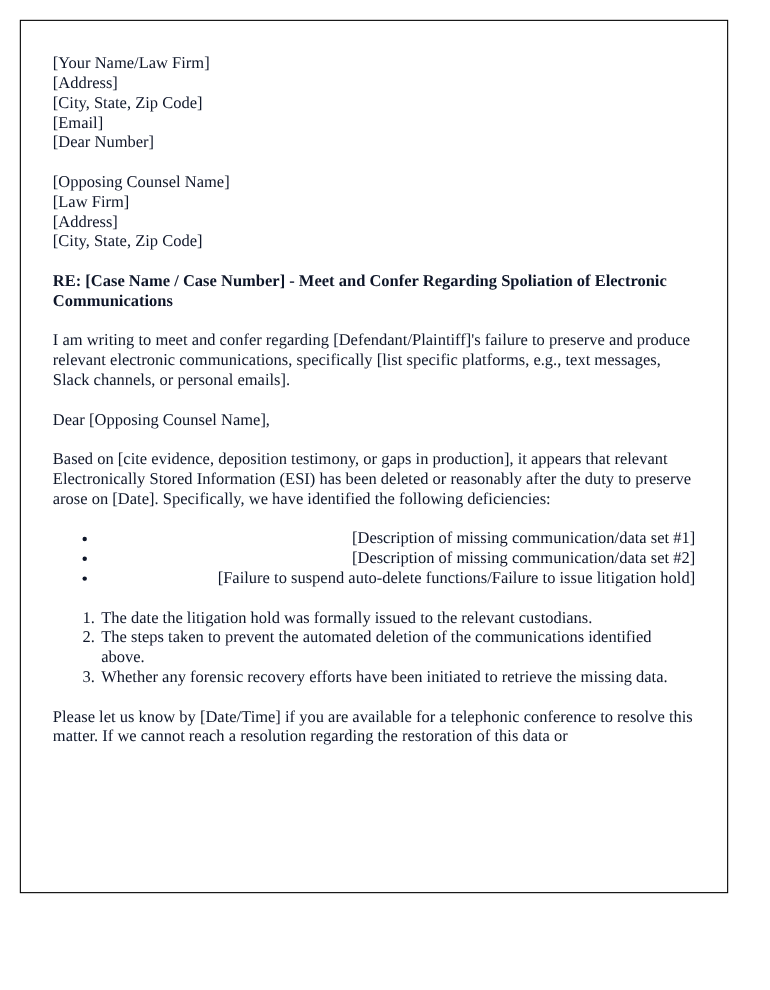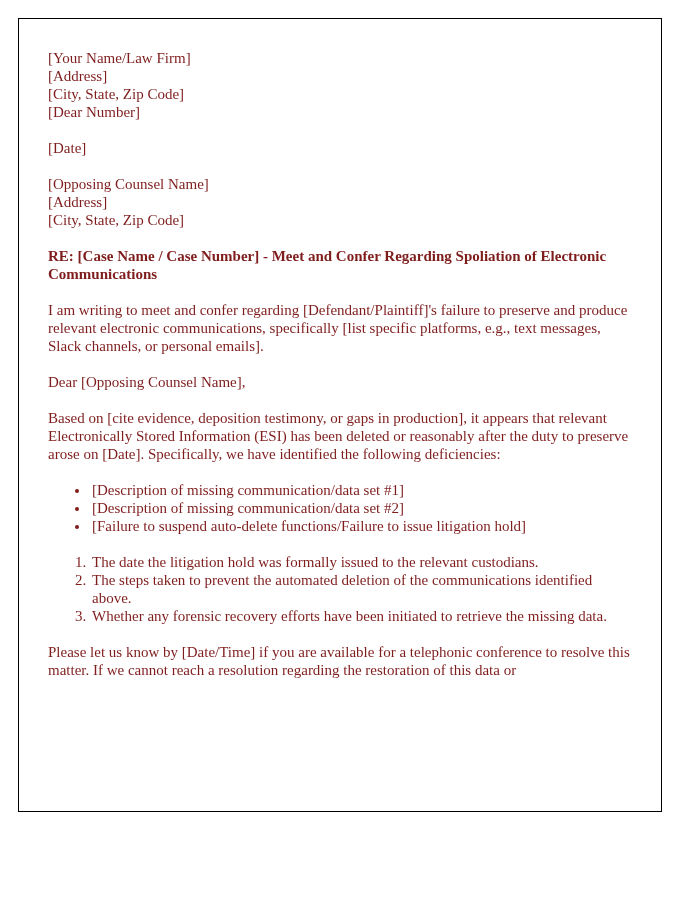--- a/index.html
+++ b/index.html
@@ -6,21 +6,21 @@
     margin: 0;
     padding: 0;
     background: #ffffff;
   }
   .page {
     position: relative;
     width: 700px;
     height: 900px;
     background: #ffffff;
     font-family: "Liberation Serif", "DejaVu Serif", serif;
-    color: #7f1d1d;
+    color: #0f172a;
     overflow: hidden;
   }
   .letter-box {
     position: absolute;
     left: 18px;
     top: 18px;
     width: 644px;
     height: 794px;
     border: 1px solid #000000;
     box-sizing: border-box;
@@ -41,20 +41,21 @@
     margin: 0 0 18px 0;
   }
   .subject {
     font-weight: bold;
     font-family: Liberation Serif, serif;
   }
   ul.bullets {
     margin: 0 0 18px 0;
     padding: 0 0 0 42px;
     list-style-type: disc;
+    text-align: right;
   }
   ol.numbered {
     margin: 0 0 18px 0;
     padding: 0 0 0 42px;
     list-style-type: decimal;
   }
   ul.bullets li, ol.numbered li {
     margin: 0;
     padding: 0 0 0 2px;
   }
@@ -62,27 +63,28 @@
 </head>
 <body>
 
 <div class="page">
   <div class="letter-box">
 
     <div class="block">
       <div class="addr-line">[Your Name/Law Firm]</div>
       <div class="addr-line">[Address]</div>
       <div class="addr-line">[City, State, Zip Code]</div>
+      <div class="addr-line">[Email]</div>
       <div class="addr-line">[Dear Number]</div>
     </div>
 
-    <div class="block">[Date]</div>
 
     <div class="block">
       <div class="addr-line">[Opposing Counsel Name]</div>
+      <div class="addr-line">[Law Firm]</div>
       <div class="addr-line">[Address]</div>
       <div class="addr-line">[City, State, Zip Code]</div>
     </div>
 
     <p class="para subject">RE: [Case Name / Case Number] - Meet and Confer Regarding Spoliation of Electronic Communications</p>
 
     <p class="para">I am writing to meet and confer regarding [Defendant/Plaintiff]'s failure to preserve and produce relevant electronic communications, specifically [list specific platforms, e.g., text messages, Slack channels, or personal emails].</p>
 
     <p class="para">Dear [Opposing Counsel Name],</p>
 

